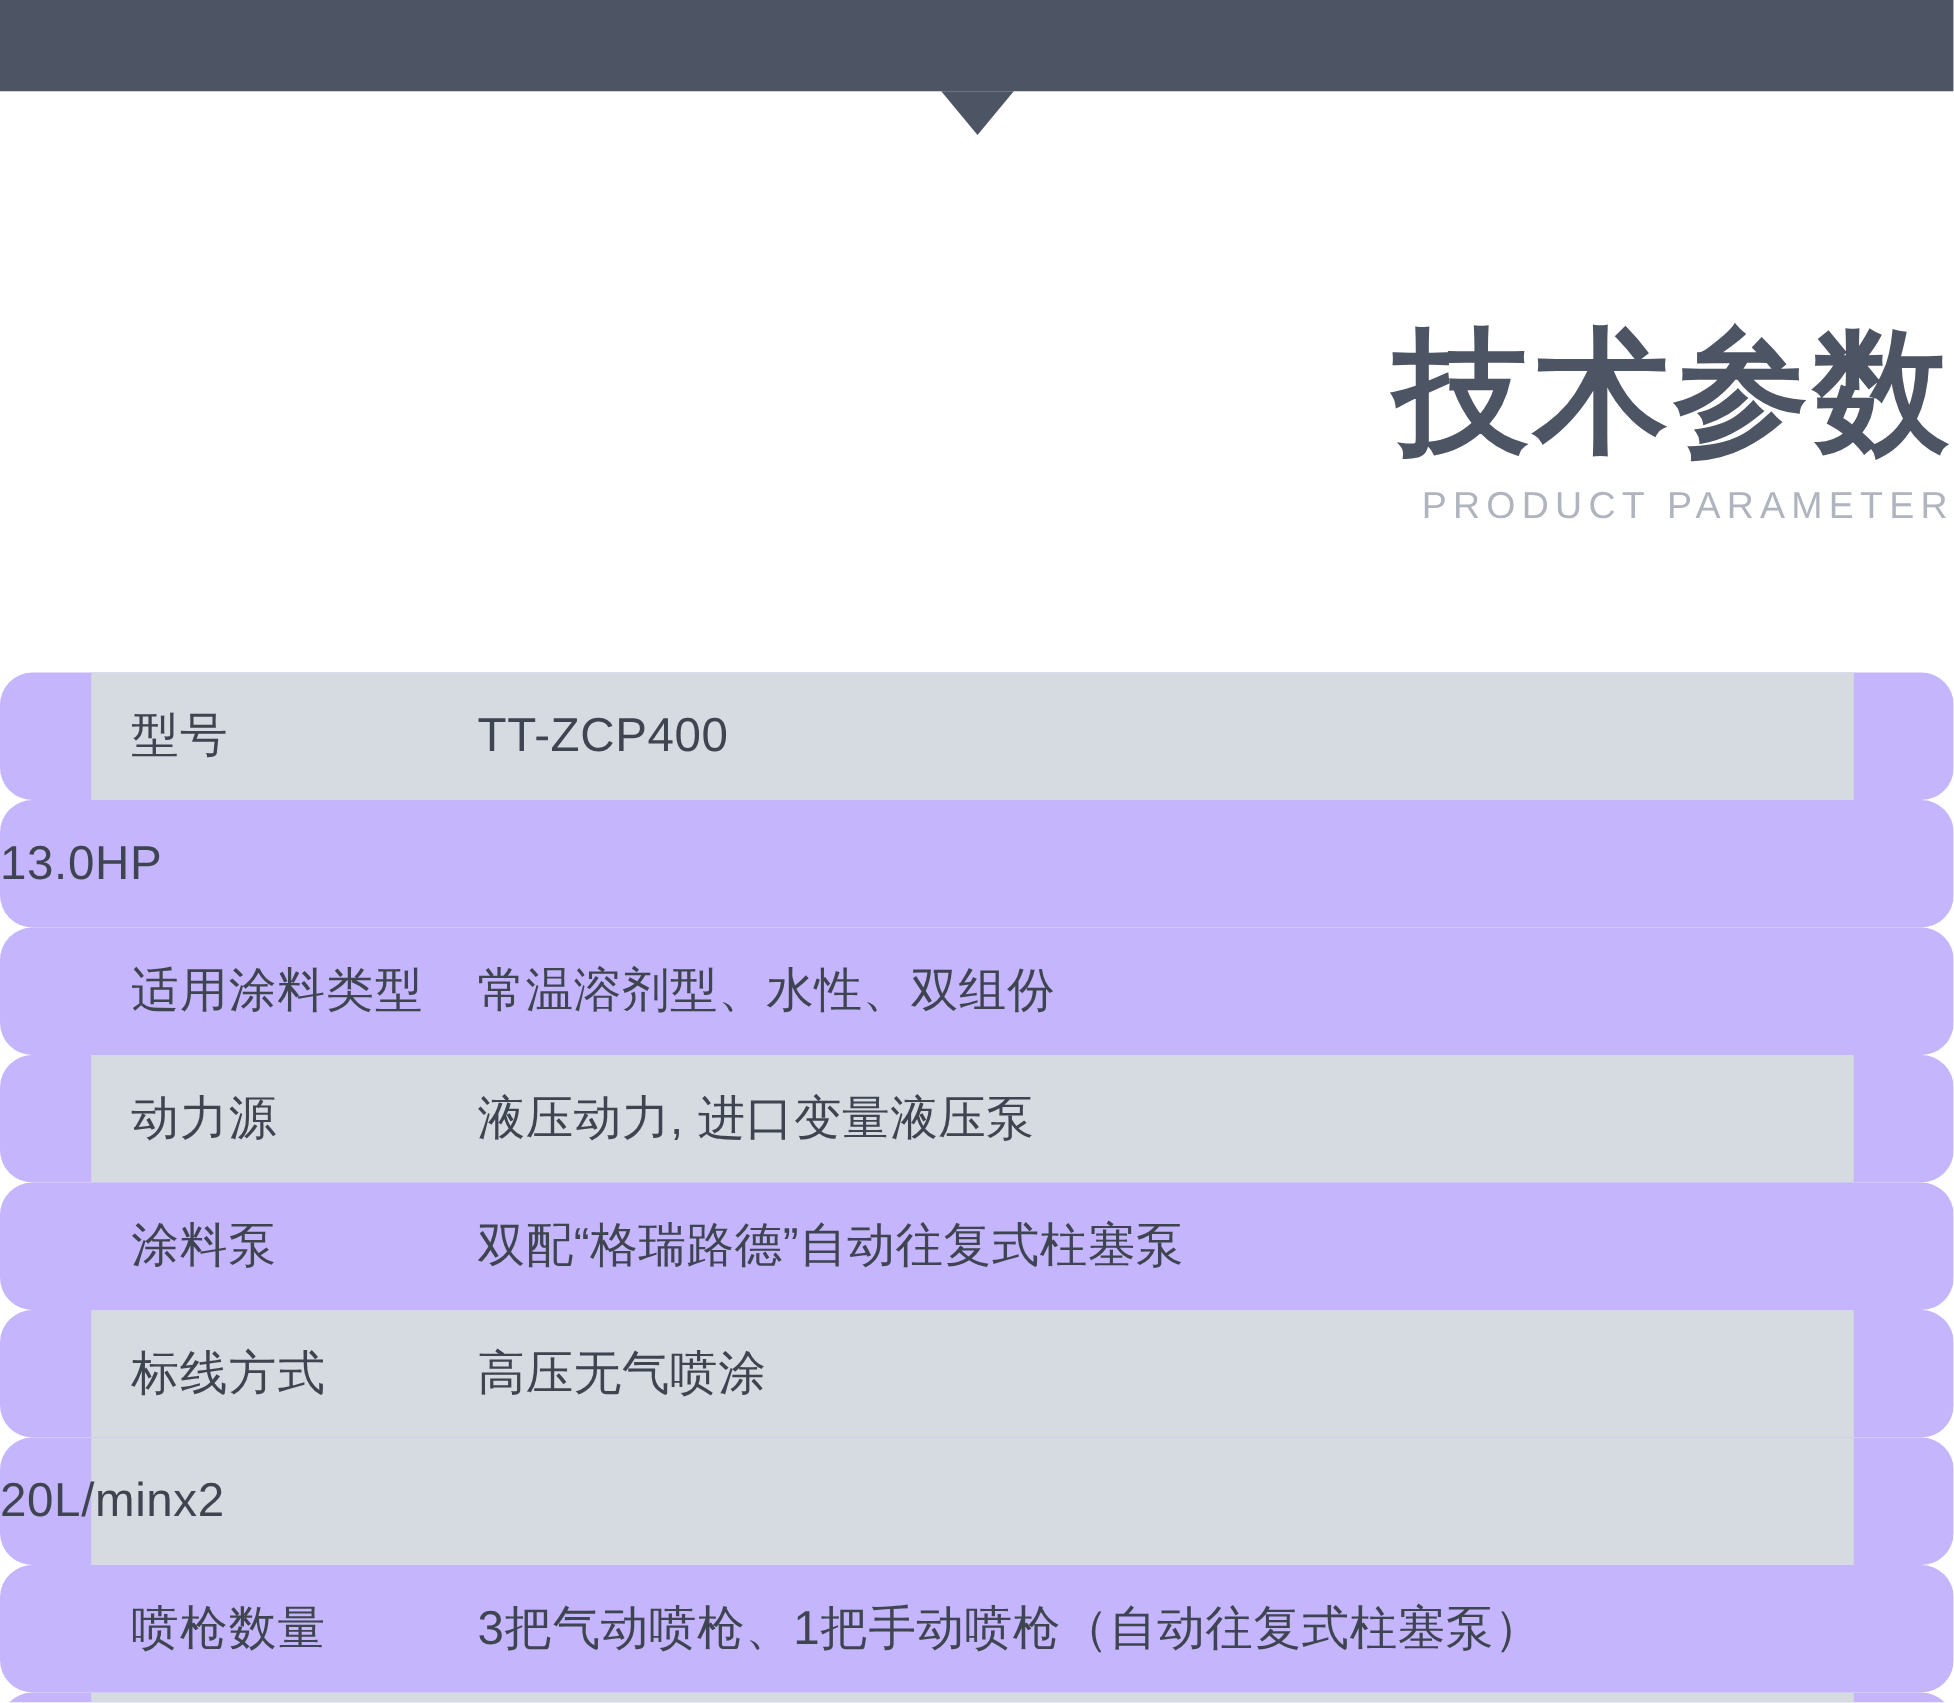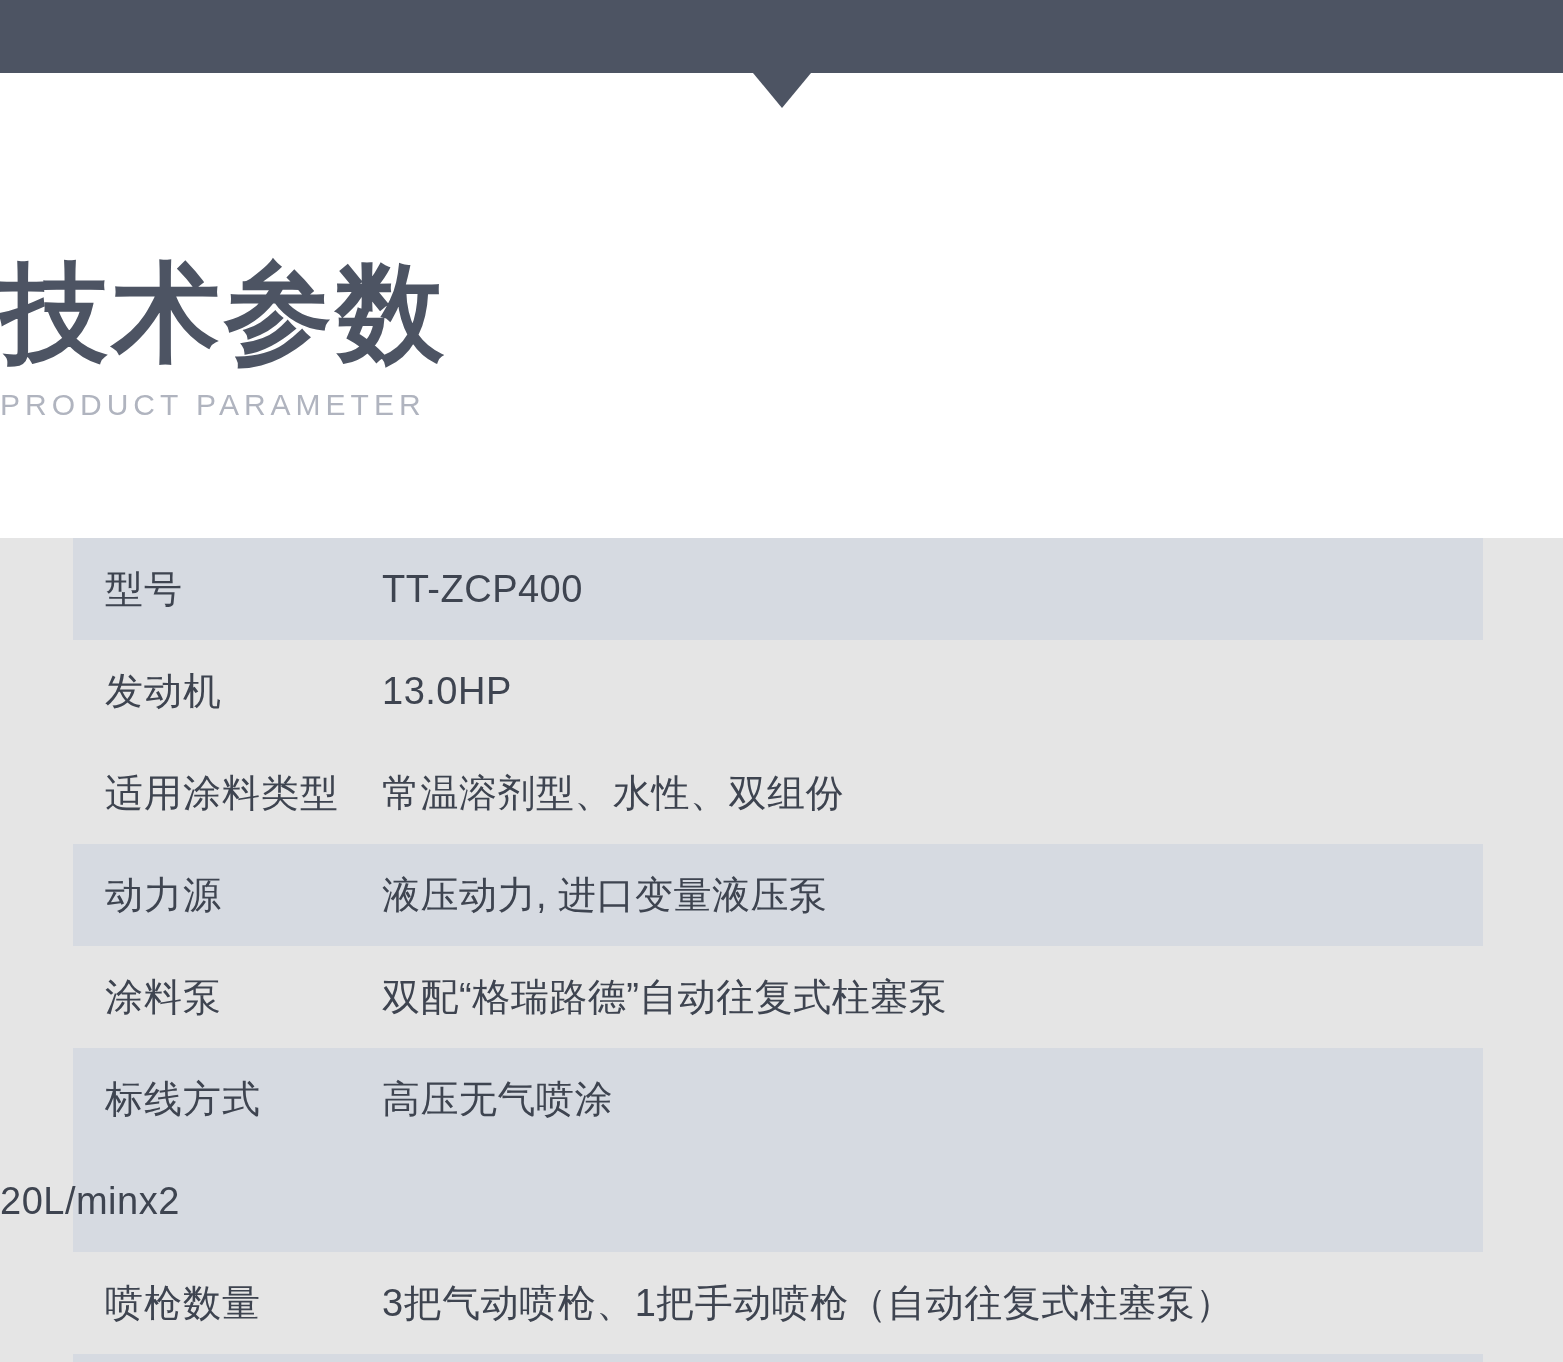--- a/index.html
+++ b/index.html
@@ -40,21 +40,21 @@
     border-right: 29px solid transparent;
     border-top: 35px solid #4d5463;
   }
 
   
   .heading {
     position: absolute;
     left: 0;
     top: 255px;
     width: 1563px;
-    text-align: left;
+    text-align: right;
   }
   .heading-title {
     font-size: 108px;
     line-height: 1.08;
     font-weight: 700;
     color: #4d5463;
     letter-spacing: 4px;
     margin: 0;
   }
   .heading-sub {
@@ -71,21 +71,22 @@
     position: absolute;
     left: 0;
     top: 538px;
     width: 1563px;
   }
   .spec-row {
     position: relative;
     height: 102px;
     display: flex;
     align-items: center;
-    background: #e5e5e5;
+    background: #c4b5fd;
+    border-radius: 26px;
   }
   .spec-row.banded::before {
     content: "";
     position: absolute;
     left: 73px;
     right: 80px;
     top: 0;
     bottom: 0;
     background: #d6dae1;
   }
@@ -121,21 +122,20 @@
     <div class="heading-title">技术参数</div>
     <div class="heading-sub">PRODUCT PARAMETER</div>
   </div>
 
   <div class="spec-table" id="spec-table">
       <div class="spec-row banded">
         <div class="spec-label">型号</div>
         <div class="spec-value">TT-ZCP400</div>
       </div>
       <div class="spec-row">
-        <div class="spec-label">发动机</div>
         <div class="spec-value">13.0HP</div>
       </div>
       <div class="spec-row">
         <div class="spec-label">适用涂料类型</div>
         <div class="spec-value">常温溶剂型、水性、双组份</div>
       </div>
       <div class="spec-row banded">
         <div class="spec-label">动力源</div>
         <div class="spec-value">液压动力, 进口变量液压泵</div>
       </div>

